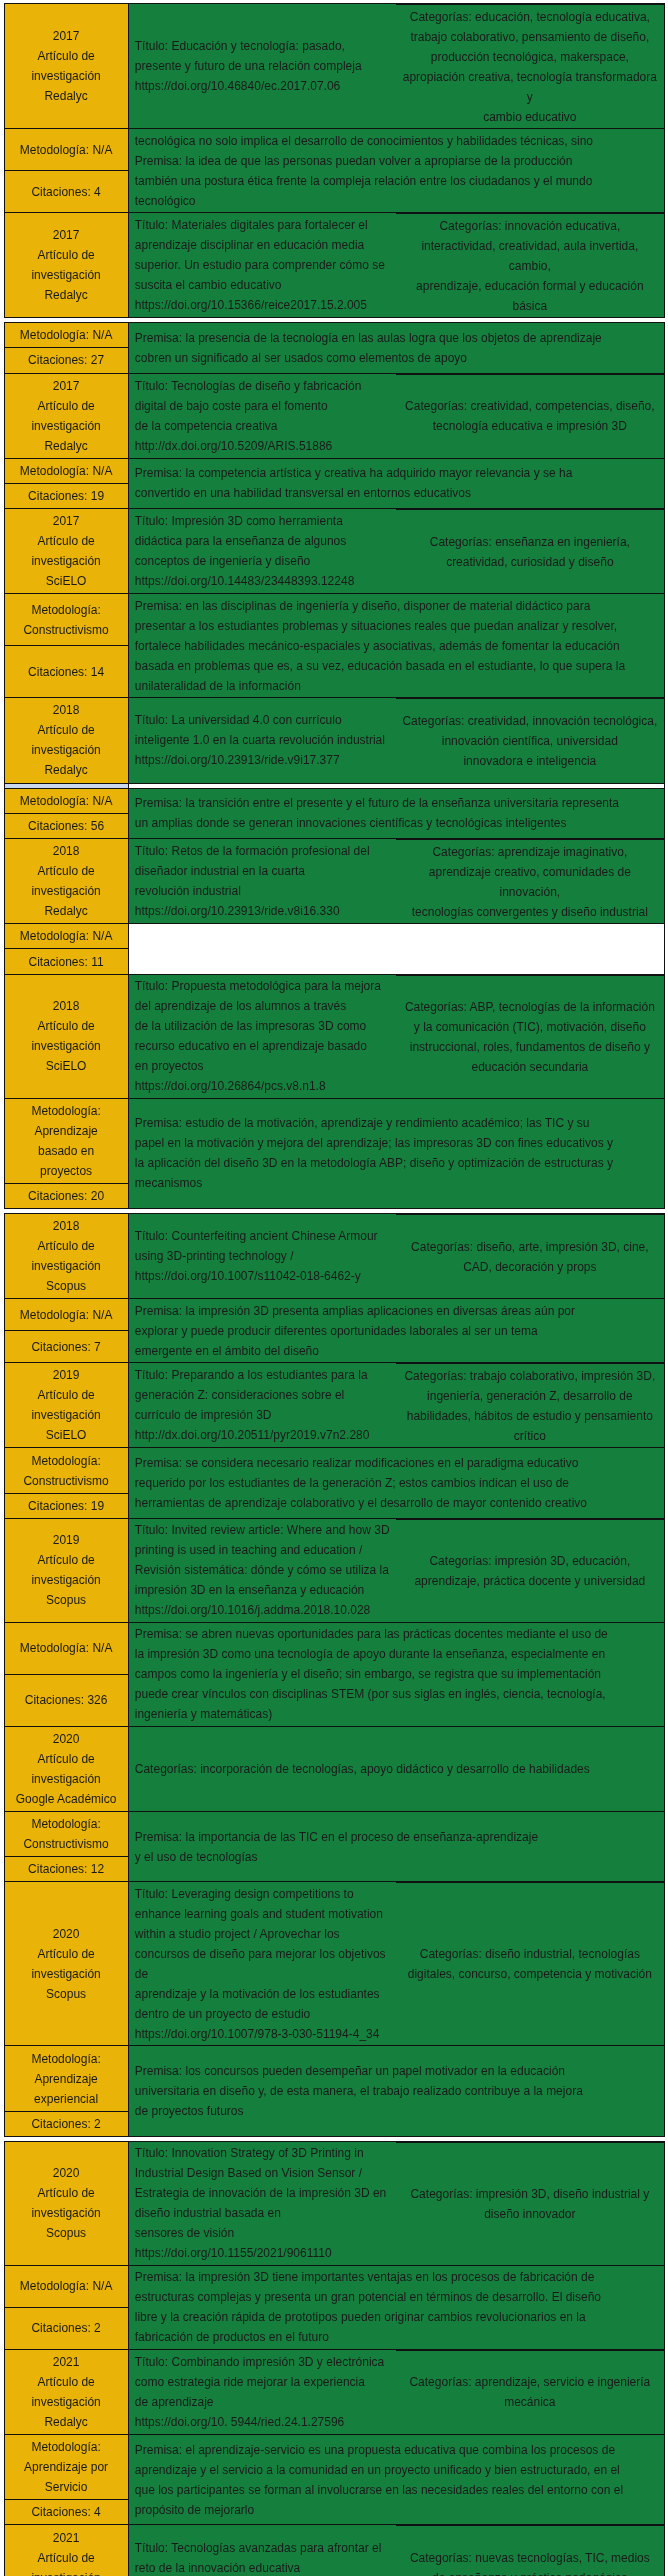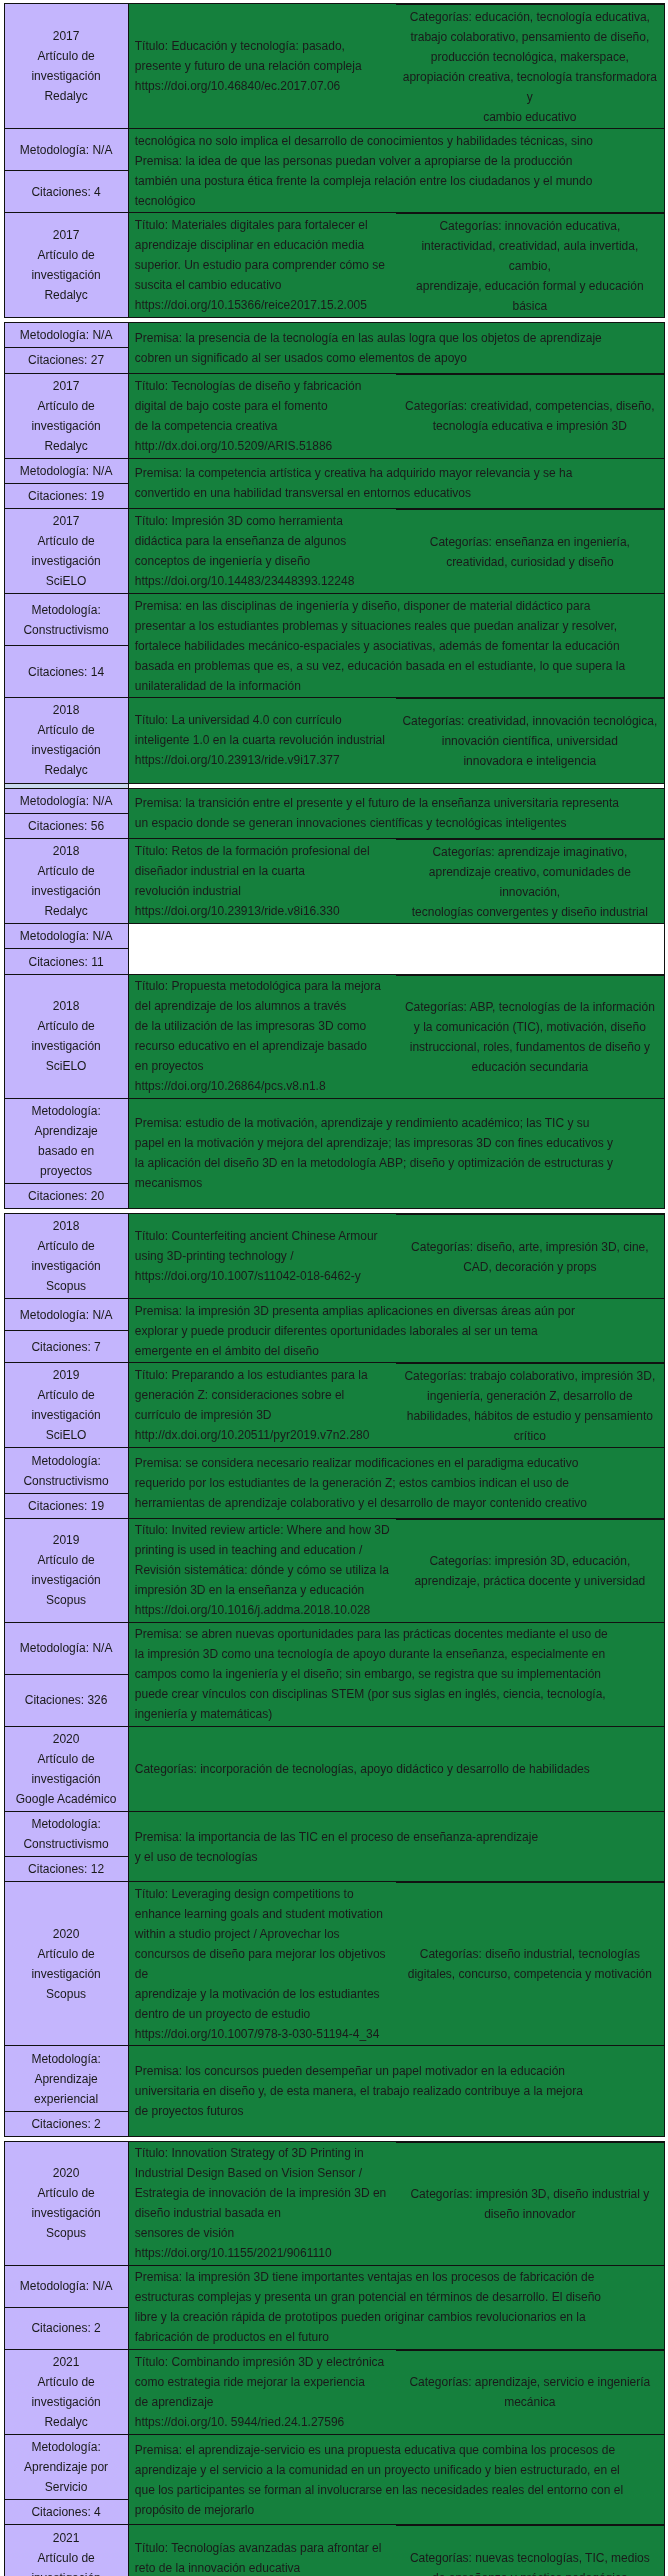--- a/index.html
+++ b/index.html
@@ -16,21 +16,21 @@
     margin-bottom: 4.1px;
   }
   .segment:last-child { margin-bottom: 0; }
   .block {
     display: grid;
     grid-template-columns: 124px 1fr;
     border-top: 1px solid #111;
   }
   .segment > .block:first-child { border-top: none; }
   .left {
-    background: #c4b5fd;
+    background: #eab308;
     border-right: 1px solid #111;
     display: flex;
     flex-direction: column;
   }
   .right { display: flex; flex-direction: row; background: #15803d; }
   .cell-left {
     flex: 1;
     display: flex;
     flex-direction: column;
     align-items: center;
@@ -248,21 +248,21 @@
           <div class="cell-left">
             <span class="line">Metodología: N/A</span>
           </div>
           <div class="cell-left">
             <span class="line">Citaciones: 56</span>
           </div>
         </div>
         <div class="right">
           <div class="cell-right">
             <span class="line">Premisa: la transición entre el presente y el futuro de la enseñanza universitaria representa</span>
-            <span class="line">un espacio donde se generan innovaciones científicas y tecnológicas inteligentes</span>
+            <span class="line">un amplias donde se generan innovaciones científicas y tecnológicas inteligentes</span>
           </div>
         </div>
       </div>
       <div class="block">
         <div class="left">
           <div class="cell-left">
             <span class="line">2018</span>
             <span class="line">Artículo de</span>
             <span class="line">investigación</span>
             <span class="line">Redalyc</span>

